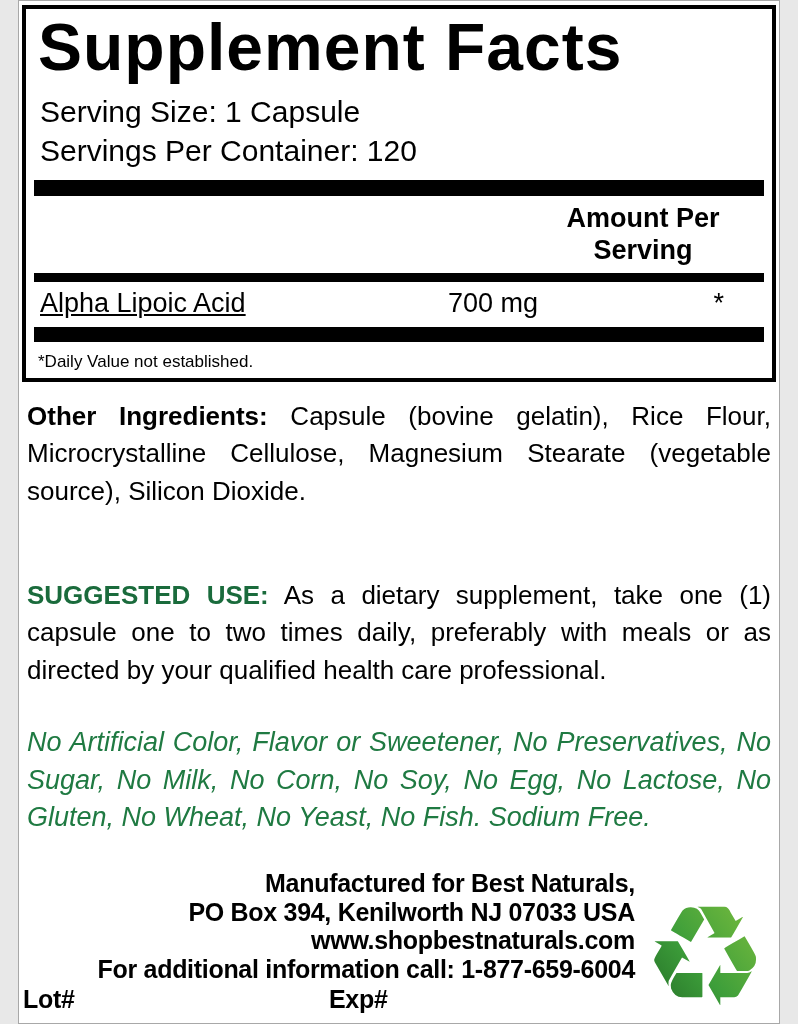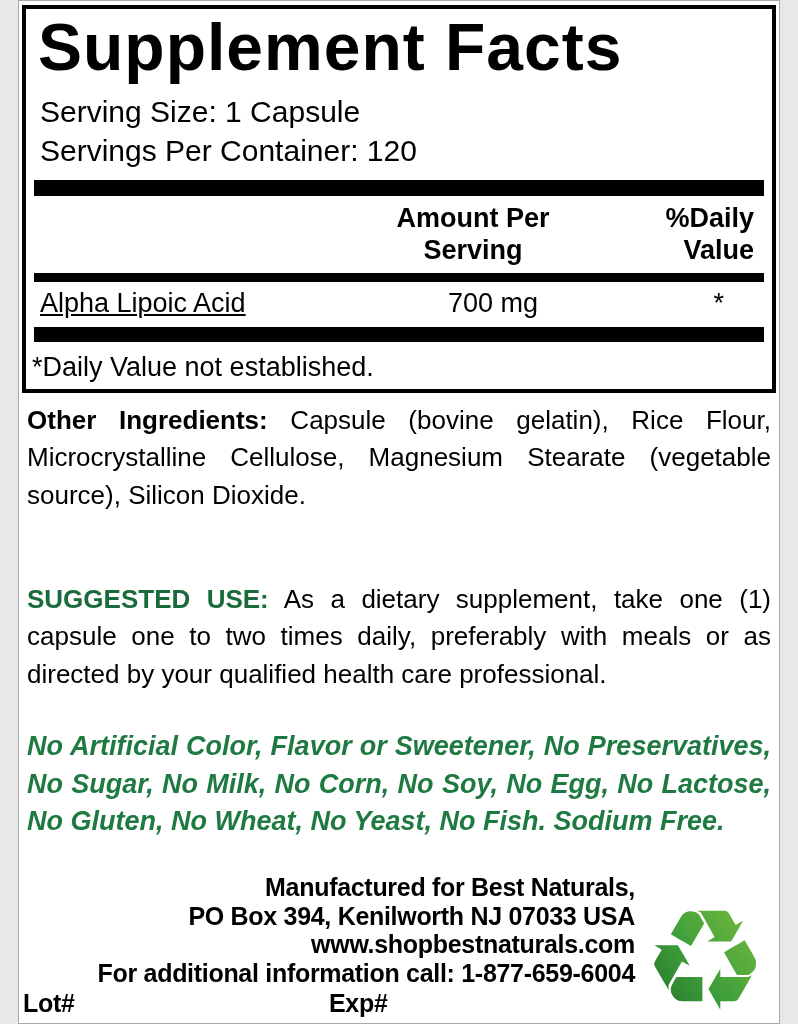--- a/index.html
+++ b/index.html
@@ -36,37 +36,37 @@
   .bar{background:#000;margin:0 8px;}
   .bar.thick{height:16px;margin-top:10px;}
   .bar.mid{height:9px;margin-top:4px;}
   .bar.thick2{height:15px;margin-top:8px;}
   .tbl-row{display:flex;align-items:flex-end;margin:6px 14px 0 14px;font-size:27px;}
   .tbl-row .c-name{flex:1;text-align:left;text-decoration:underline;}
   .tbl-row .c-amt{width:230px;text-align:center;white-space:pre-line;}
   .tbl-row .c-dv{width:150px;text-align:right;white-space:pre-line;padding-right:4px;box-sizing:border-box;}
   .hdr{font-weight:bold;line-height:1.2;margin-bottom:6px;gap:20px;}
   .data .c-dv{padding-right:34px;}
-  .footnote{font-size:27px;margin:10px 14px 0 6px;}
+  .footnote{font-size:17px;margin:10px 14px 0 12px;}
   
   .para{
     font-size:26px;
     line-height:1.45;
     text-align:justify;
-    margin:9px 8px 0 8px;
+    margin:16px 8px 0 8px;
   }
   .para b{font-weight:bold;}
   .use-para{margin-top:66px;}
   .green-lead{color:#1a6b3c;font-weight:bold;}
   .claims-para{
     margin:34px 8px 0 8px;
     font-size:27px;
     line-height:1.4;
     font-style:italic;
-    font-weight:bold;
+    font-weight:normal;
     color:#1f7a42;
     text-align:justify;
   }
   
   .footer{display:flex;margin-top:32px;padding:0 4px;}
   .footer-left{
     width:634px;
     font-weight:bold;
     font-size:25px;
     line-height:1.14;
@@ -86,22 +86,20 @@
     <div class="panel-title">Supplement Facts</div>
     <div class="serving-line">Serving Size: 1 Capsule</div>
     <div class="serving-line">Servings Per Container: 120</div>
 
     <div class="bar thick"></div>
 
     <div class="tbl-row hdr">
       <div class="c-name"></div>
       <div class="c-amt">Amount Per
 Serving</div>
-      <div class="c-dv">%Daily
-Value</div>
     </div>
 
     <div class="bar mid"></div>
 
     <div class="tbl-row data">
       <div class="c-name">Alpha Lipoic Acid</div>
       <div class="c-amt">700 mg</div>
       <div class="c-dv">*</div>
     </div>
 

